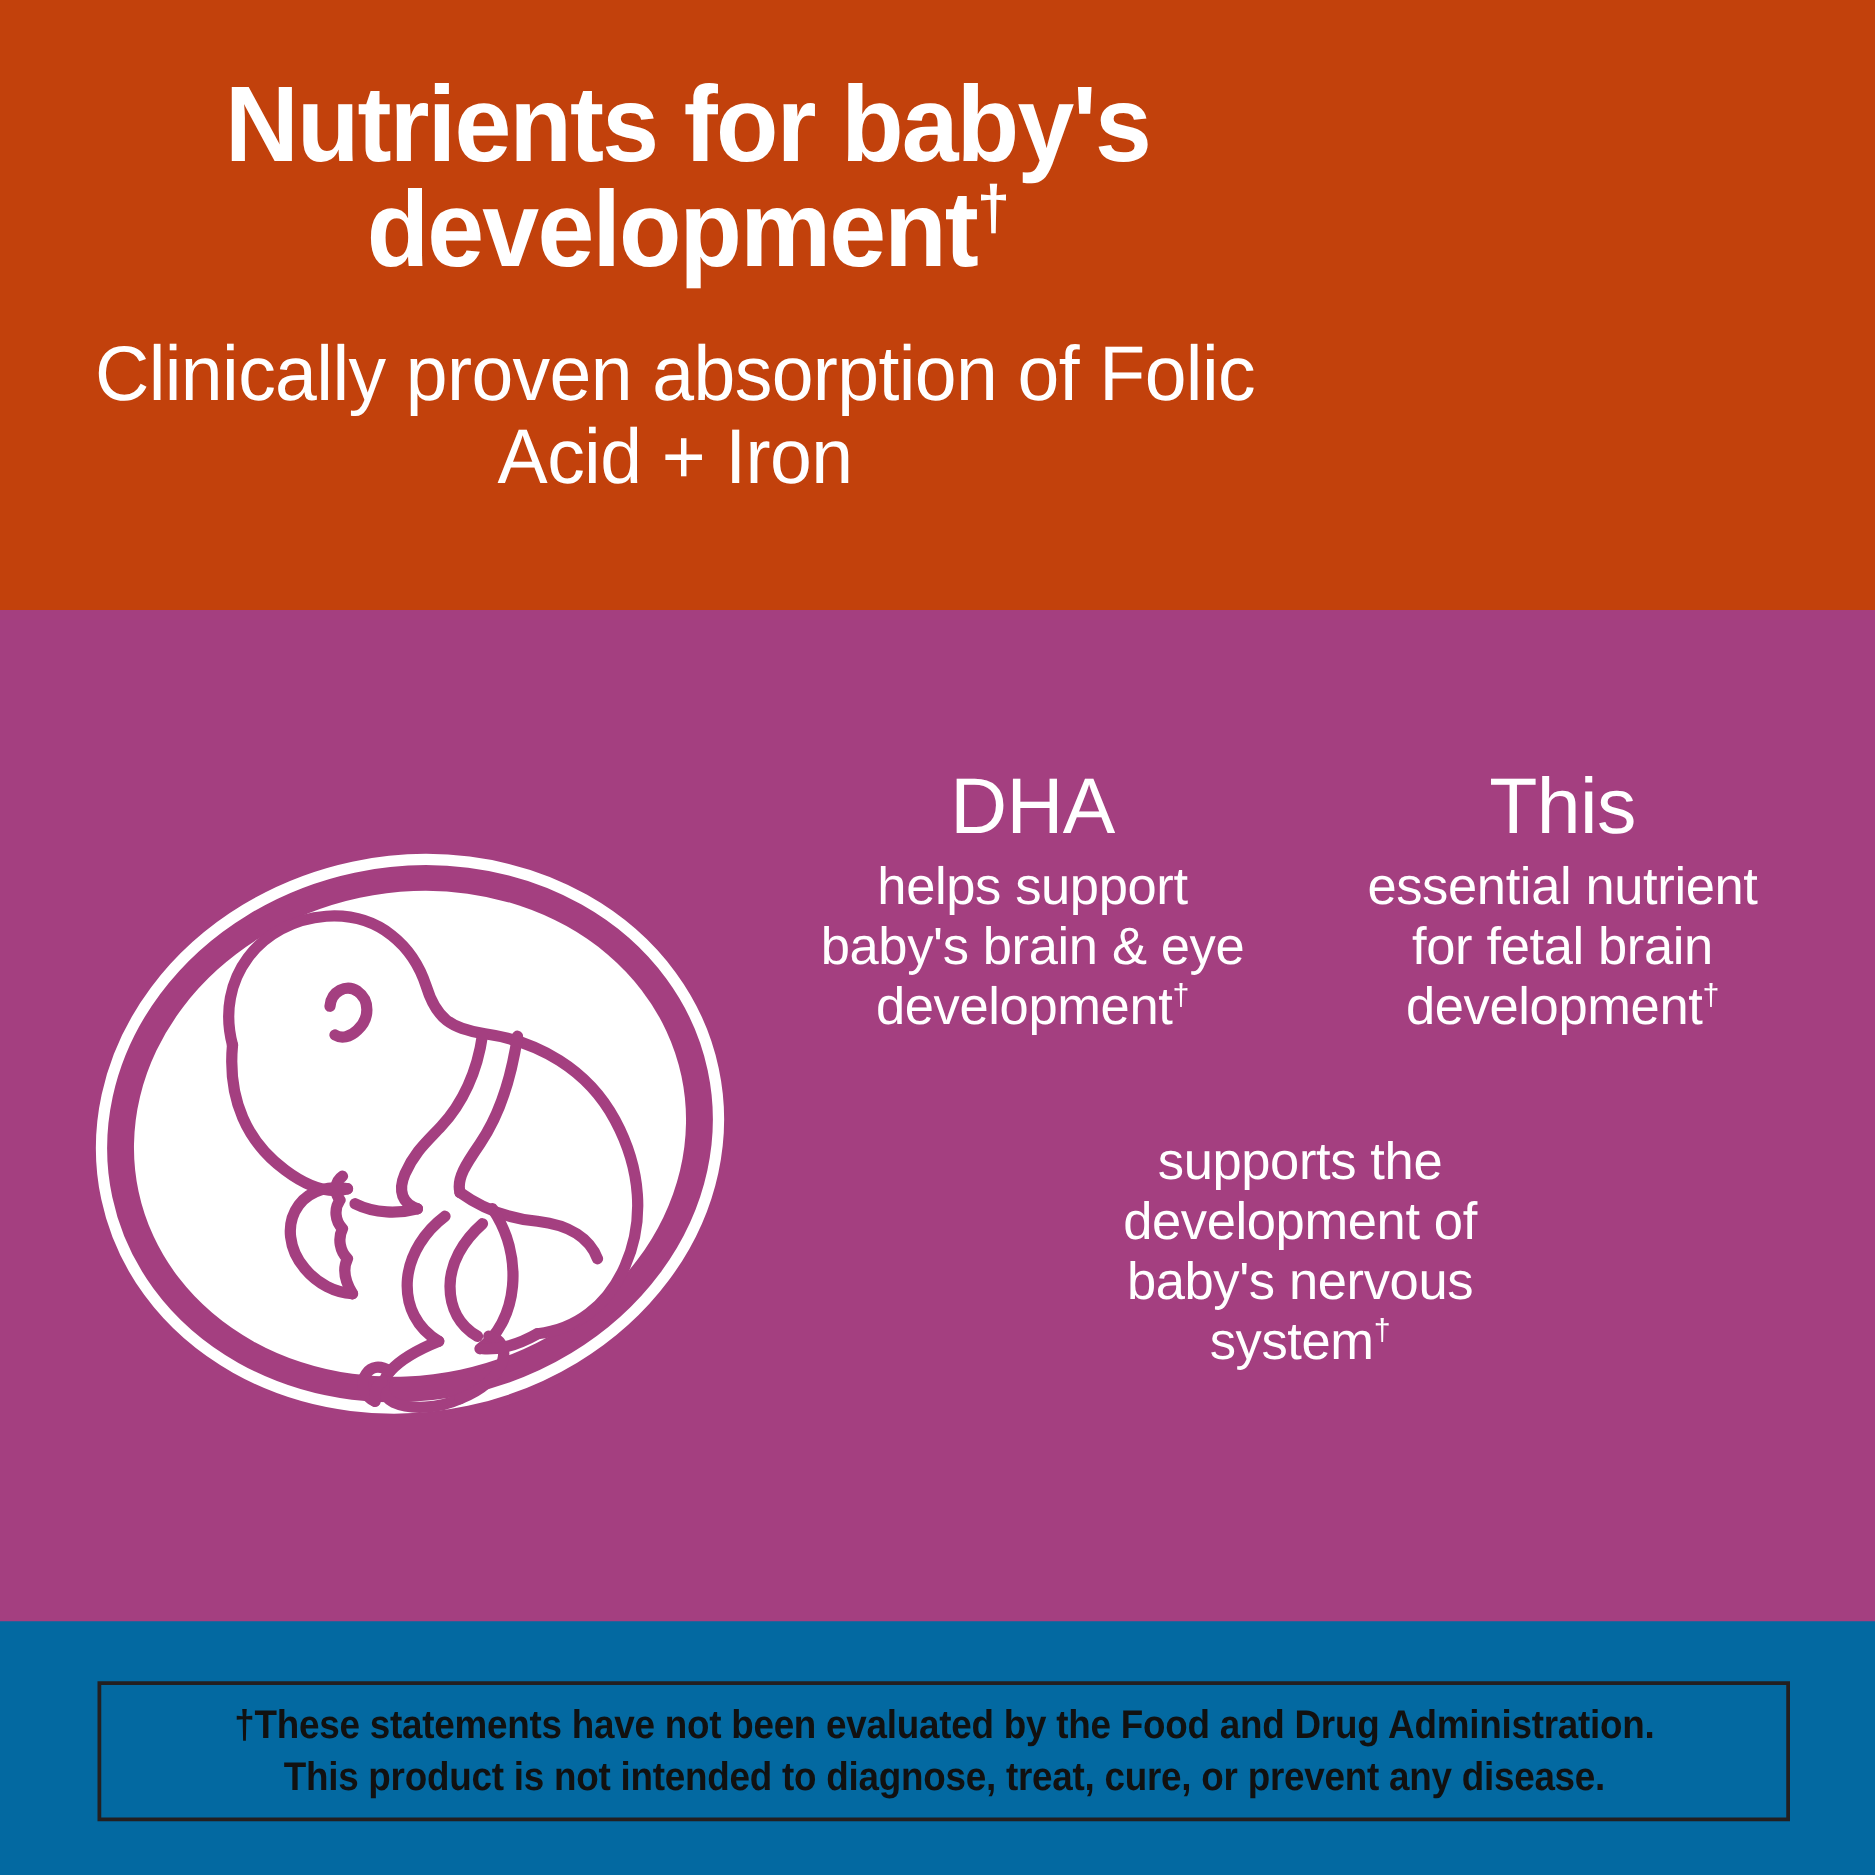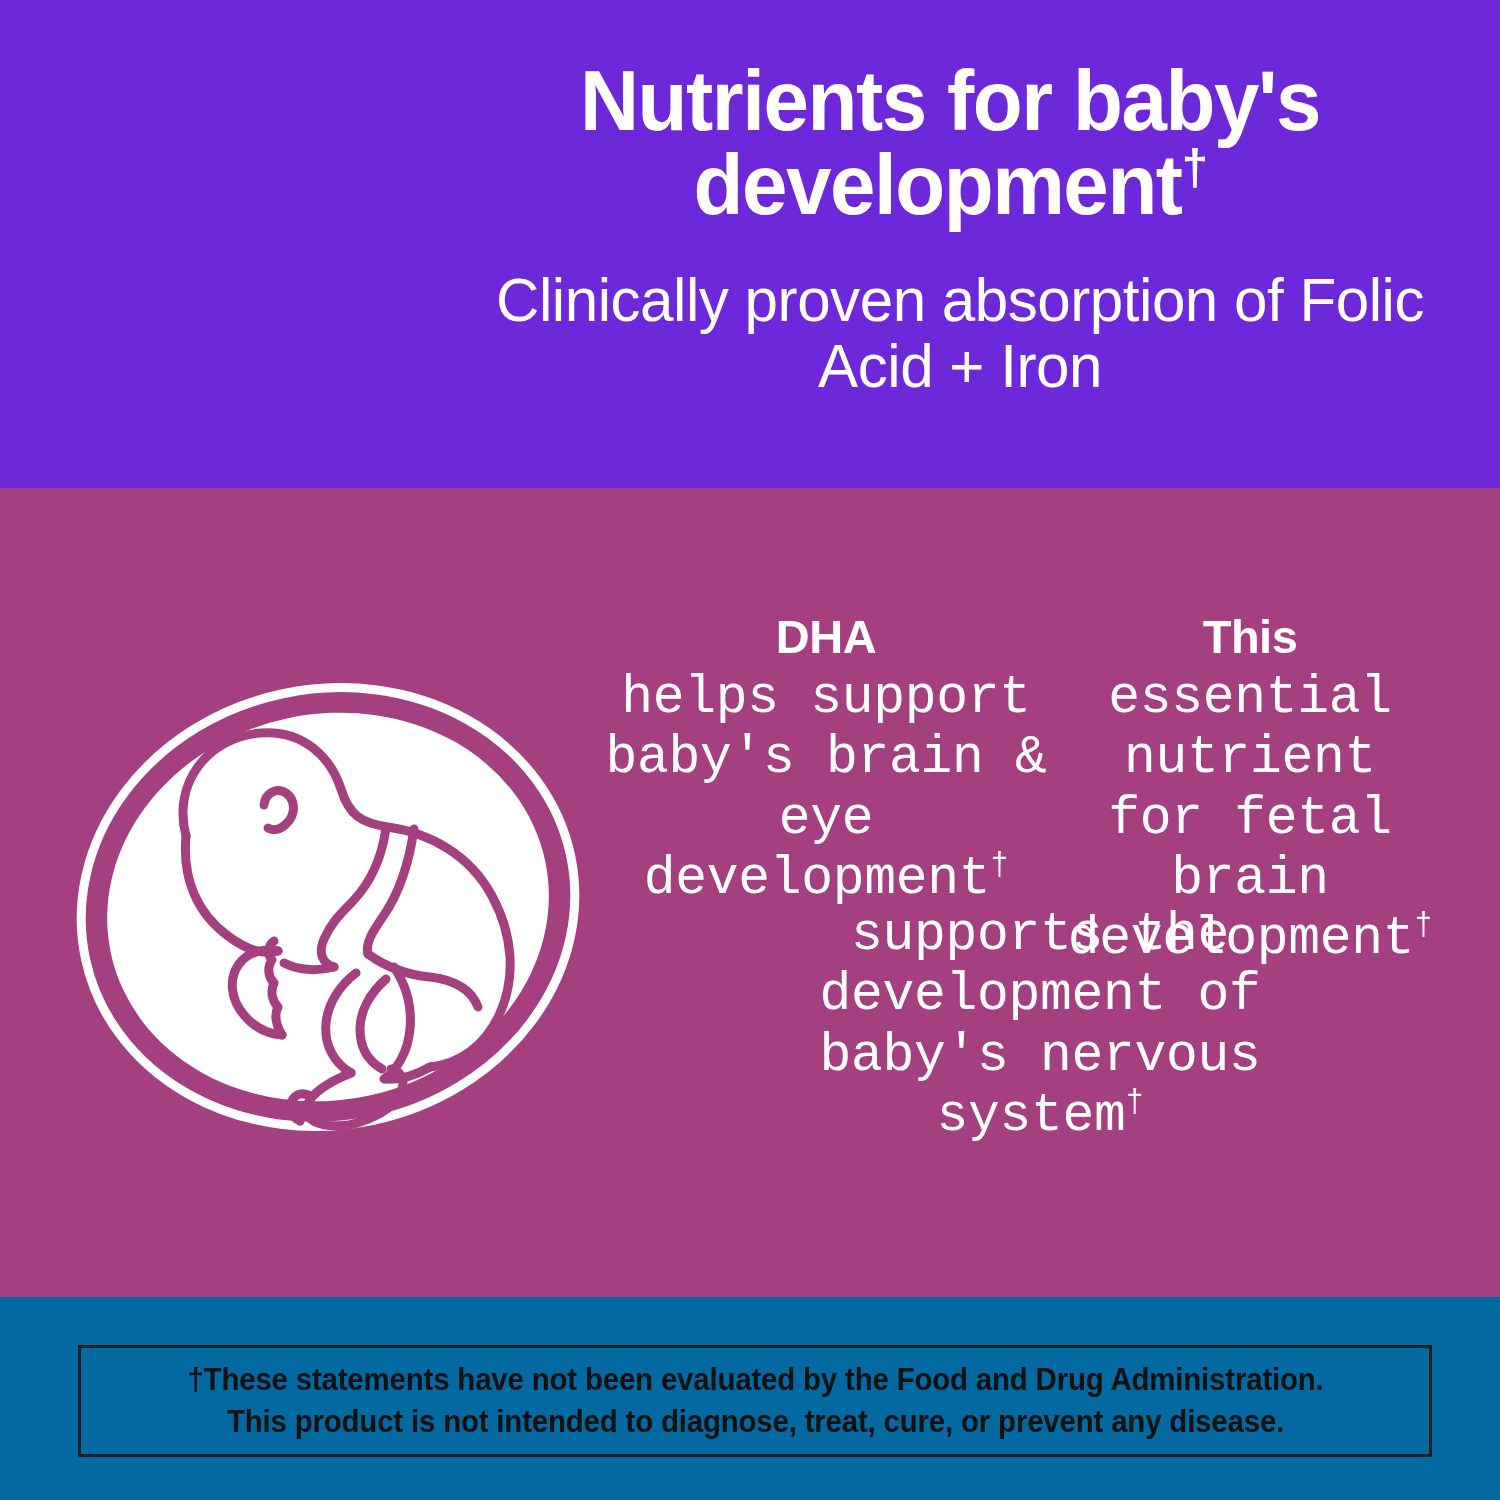--- a/index.html
+++ b/index.html
@@ -7,23 +7,23 @@
     width:1500px; height:1500px;
     background:#A43F80;
     font-family:"Liberation Sans", sans-serif;
     overflow:hidden;
   }
   #page { position:relative; width:1500px; height:1500px; overflow:hidden; }
 
   
   .header-band {
     position:absolute; left:0; top:0; width:1500px; height:488px;
-    background:#6d28d9;
+    background:#c2410c;
     display:flex; flex-direction:column;
-    align-items:flex-end; justify-content:flex-start;
+    align-items:flex-start; justify-content:flex-start;
     padding-top:58px;
   }
   .headline {
     color:#FFFFFF;
     font-family:"Liberation Sans", sans-serif;
     font-weight:700;
     font-size:86px;
     line-height:0.98;
     letter-spacing:-1.5px;
     text-align:center;
@@ -57,30 +57,30 @@
   .fetus-wrap svg { display:block; width:520px; height:505px; }
 
   
   .nutrient {
     position:absolute;
     text-align:center;
     color:#FFFFFF;
   }
   .nutrient .n-title {
     font-family:"Liberation Sans", sans-serif;
-    font-weight:700;
-    font-size:47px;
+    font-weight:400;
+    font-size:63px;
     line-height:1.06;
     letter-spacing:-0.5px;
     margin-bottom:6px;
   }
   .nutrient .n-desc {
-    font-family:Liberation Mono, monospace;
+    font-family:Liberation Sans, sans-serif;
     font-weight:400;
-    font-size:53px;
+    font-size:42px;
     line-height:1.14;
     letter-spacing:-0.3px;
     white-space:pre-line;
   }
 
   #nutrient-dha   { left:600px; top:612px; width:452px; }
   #nutrient-iron  { left:1040px; top:612px; width:420px; }
   #nutrient-folic { left:805px; top:905px; width:470px; }
 
   

